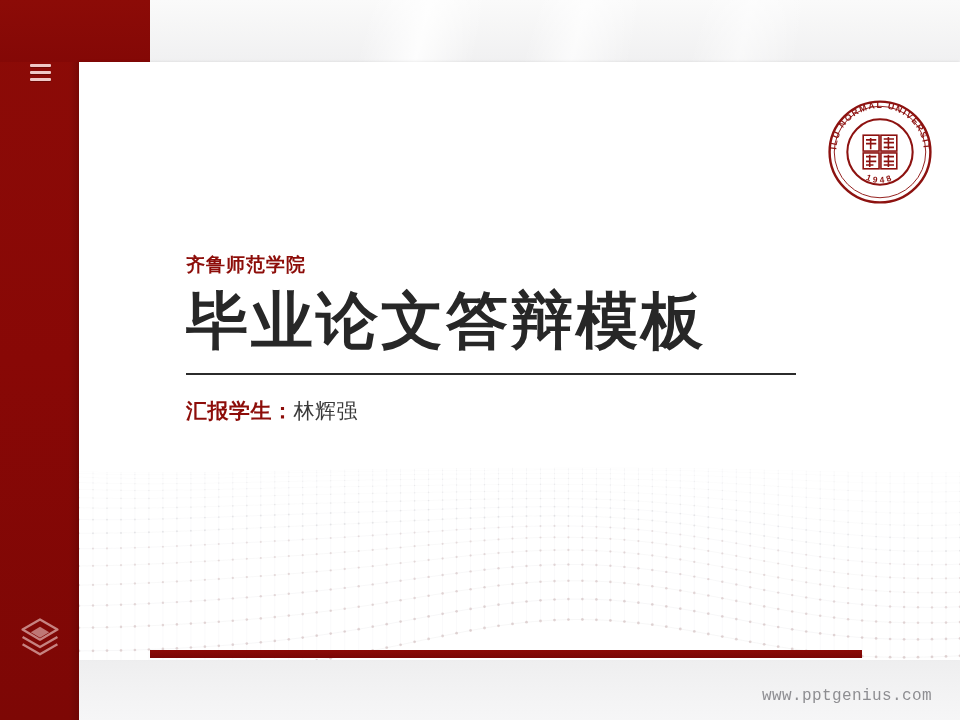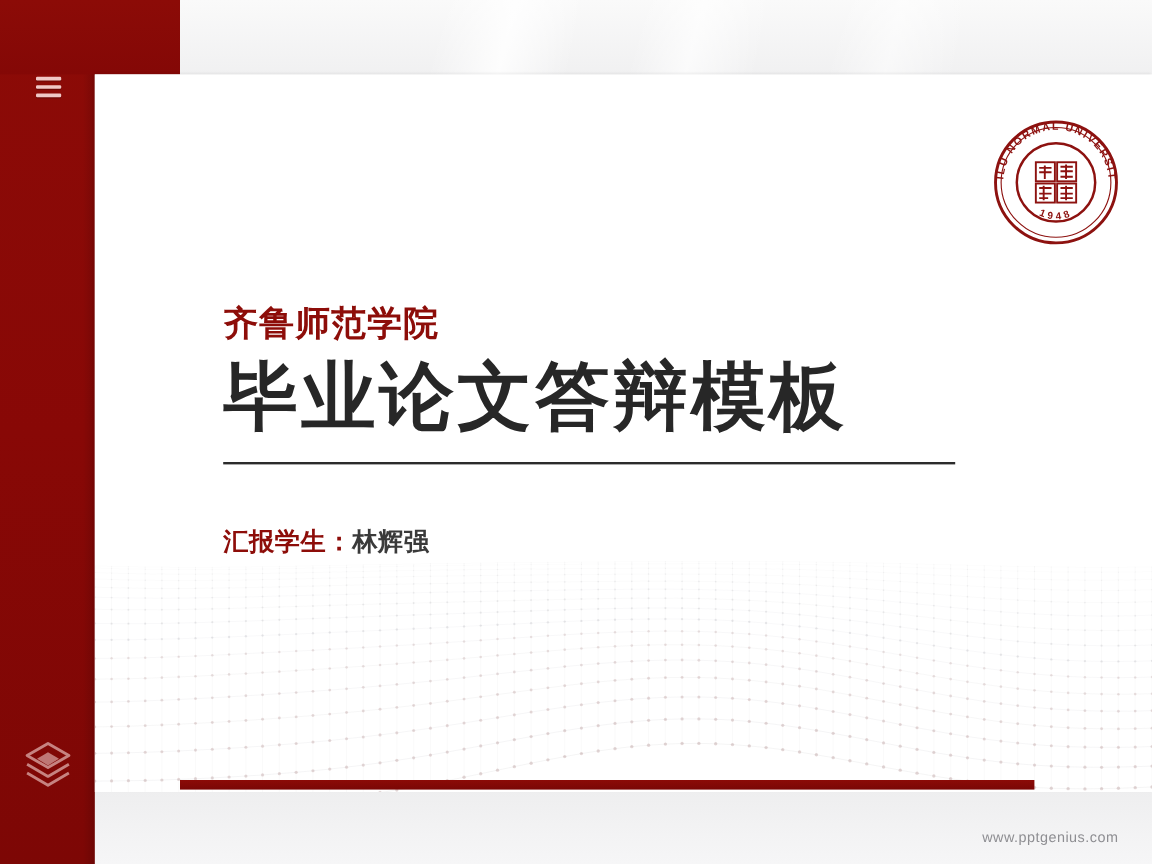--- a/index.html
+++ b/index.html
@@ -109,21 +109,21 @@
   }
 
   
   .text-block {
     position: absolute;
     left: 107px;          
     top: 192px;           
     width: 640px;
   }
   .eyebrow {
-    font-size: 29px;
+    font-size: 19px;
     font-weight: 700;
     letter-spacing: 1px;
     color: #8d0d09;
     line-height: 1.15;
     margin: 0 0 10px 0;
     white-space: nowrap;
   }
   .headline {
     font-size: 62px;
     font-weight: 700;
@@ -148,24 +148,23 @@
   .meta-group { display: flex; align-items: baseline; }
   .meta-group + .meta-group { margin-left: 50px; }
   .meta-label {
     font-size: 21px;
     font-weight: 700;
     color: #8d0d09;
     letter-spacing: .5px;
   }
   .meta-value {
     font-size: 21px;
-    font-weight: 700;
+    font-weight: 400;
     color: #3a3a3a;
     letter-spacing: .5px;
-    margin-top: 28px;
   }
 
   
   .mesh {
     position: absolute;
     left: 0; bottom: 0;
     width: 881px; height: 200px;
     pointer-events: none;
   }
 
@@ -176,23 +175,24 @@
     bottom: 2px;
     width: 712px;
     height: 8px;
     background: linear-gradient(180deg, #8c0b07 0%, #7a0605 100%);
   }
 
   
   .watermark {
     position: absolute;
     right: 28px; bottom: 15px;
-    font-size: 12px;
+    font-size: 16px;
     color: #8e8e92;
     letter-spacing: .4px;
+    font-family: Liberation Mono, monospace;
   }
 </style>
 </head>
 <body>
 
 <div id="stage">
 
   <div class="backdrop"></div>
   <div class="backdrop-sheen"></div>
   <div class="backdrop-bottom"></div>

